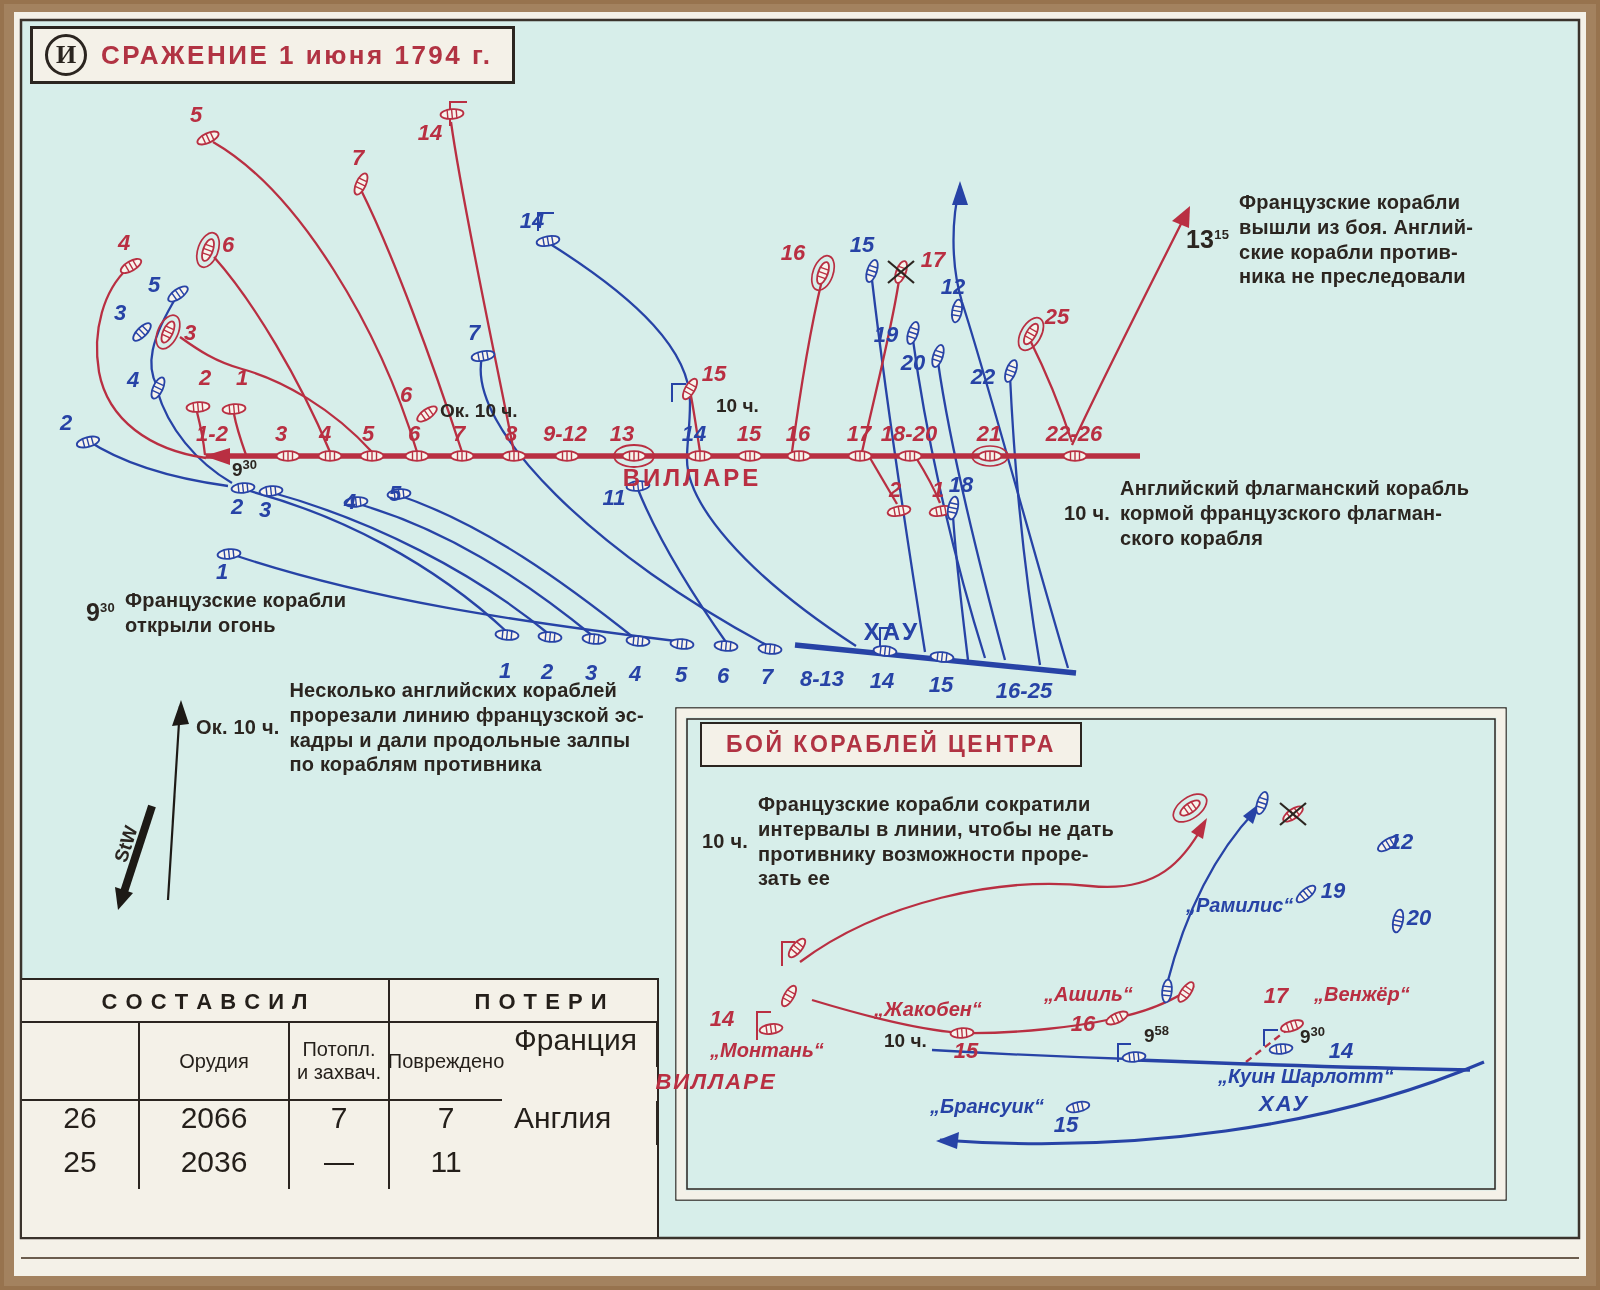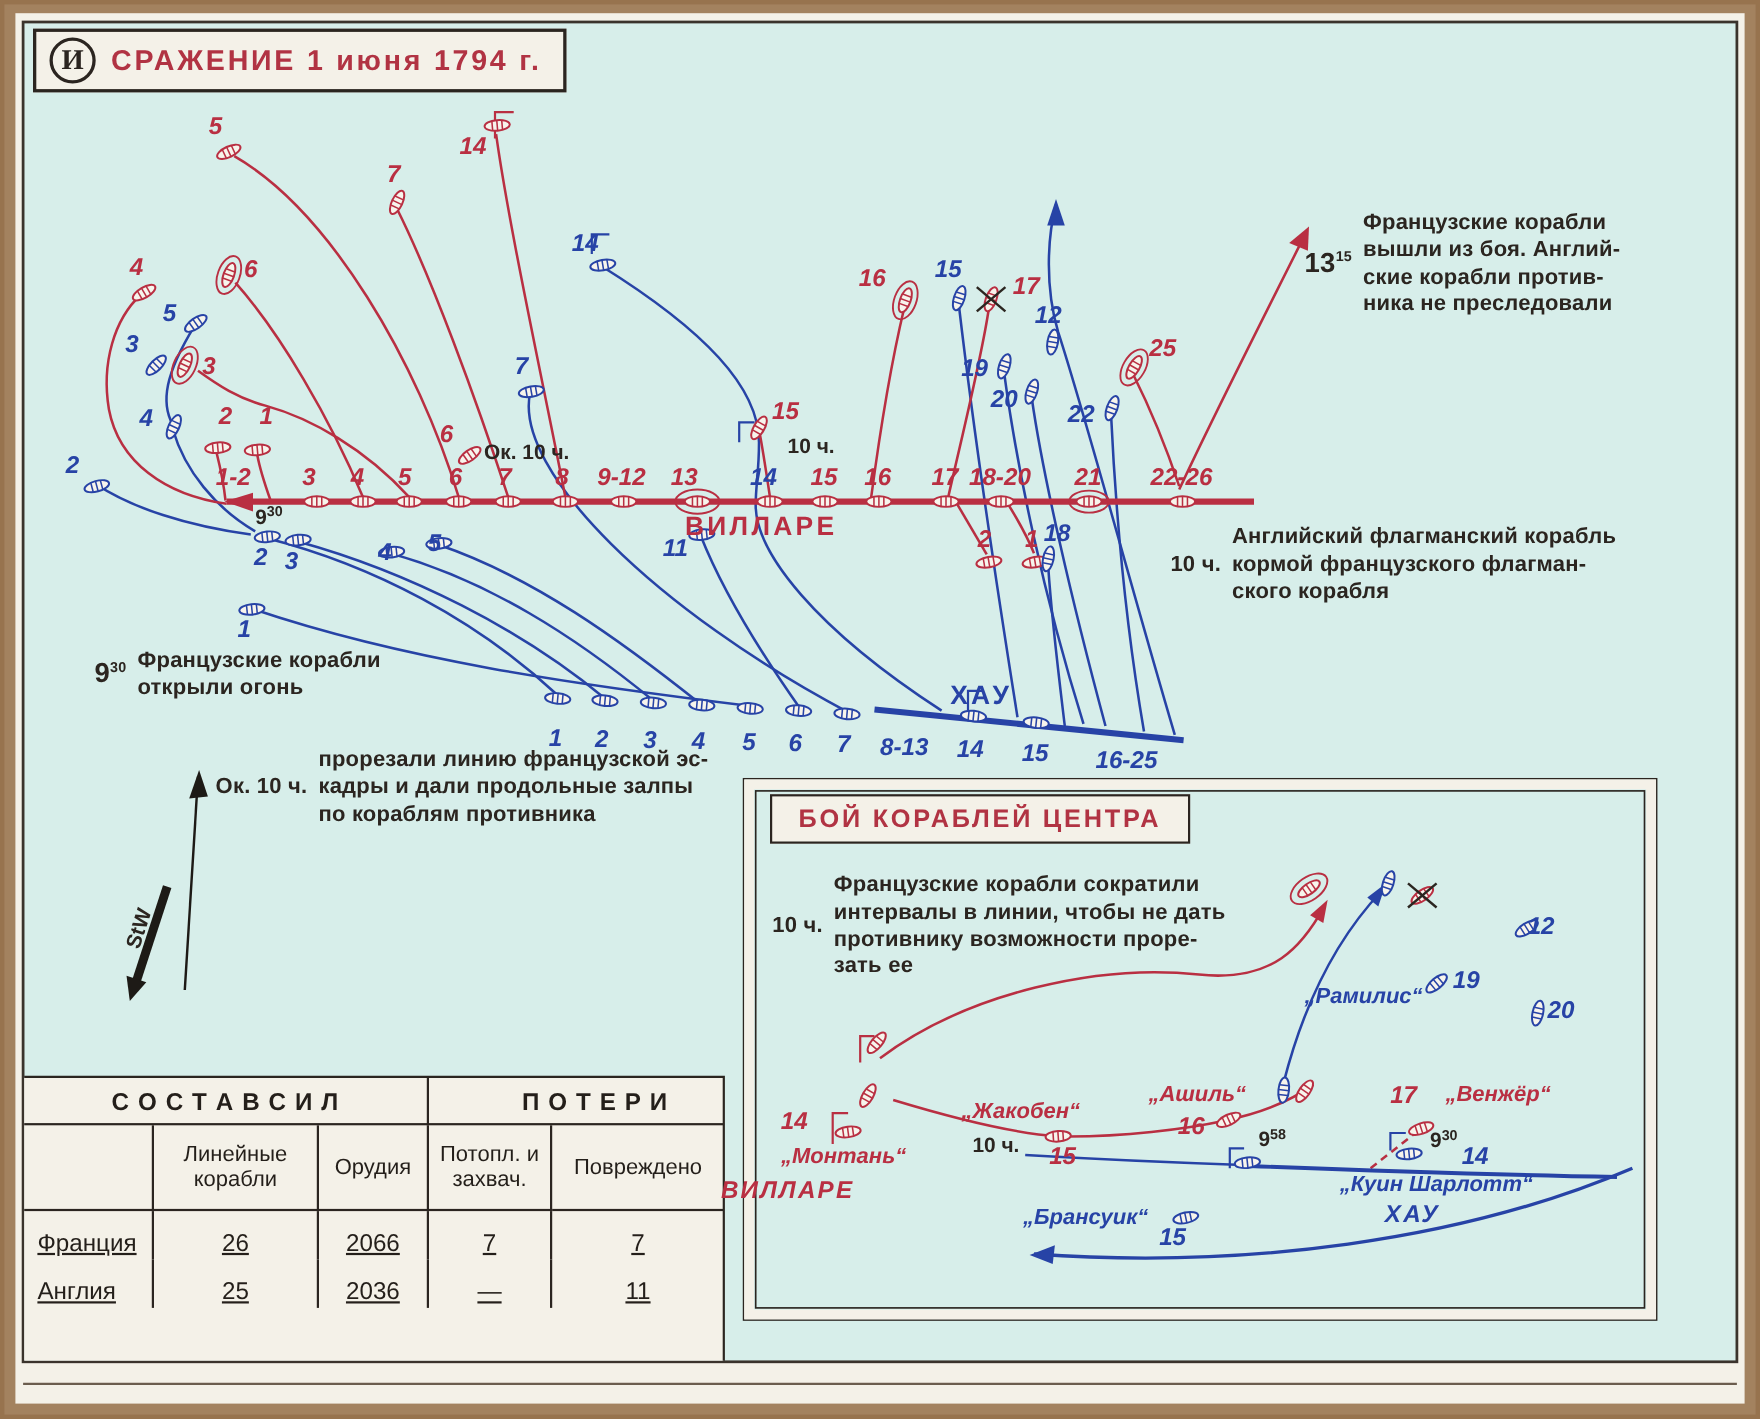--- a/index.html
+++ b/index.html
@@ -22,21 +22,21 @@
                font-weight:bold;font-size:23px;letter-spacing:2.5px;white-space:nowrap;}
   
   .tbl{left:22px;top:979px;width:636px;height:258px;color:#241f1a;}
   .tgrid{display:grid;grid-template-columns:118px 150px 100px 112px 156px;width:590px;}
   .tc{box-sizing:border-box;text-align:center;}
   .grp{font-weight:bold;font-size:22px;letter-spacing:1px;padding:10px 0 6px 0;border-bottom:2px solid #2b2520;}
   .grpA{grid-column:1/4;border-right:2px solid #2b2520;}
   .grpB{grid-column:4/6;padding-left:34px;}
   .hd{font-size:20px;height:78px;display:flex;align-items:center;justify-content:center;line-height:1.15;border-bottom:2px solid #2b2520;padding:0 6px;}
   .vr{border-right:2px solid #2b2520;}
-  .dc{font-size:22px;padding-top:16px;height:44px;box-sizing:border-box;text-decoration:underline;}
+  .dc{font-size:30px;padding-top:0;height:44px;box-sizing:border-box;}
   .dc.country{text-align:left;padding-left:12px;}
   
   text{font-family:"Liberation Sans",sans-serif;}
   .num{font-size:22px;font-weight:bold;font-style:italic;text-anchor:middle;}
   .r{fill:#b92f42;} .b{fill:#2743a6;}
   .cap{font-size:24px;font-weight:bold;letter-spacing:3px;font-style:normal;}
   .cap2{font-size:22px;font-weight:bold;letter-spacing:2px;}
   .snm{font-size:20px;font-weight:bold;font-style:italic;}
   .tsm{font-size:19px;font-weight:bold;fill:#2b2520;}
 </style>
@@ -375,20 +375,21 @@
   <span class="nt nt-big"><span>9</span><sup>30</sup></span>
   <div class="nl">
     <div>Французские корабли</div>
     <div>открыли огонь</div>
   </div>
 </div>
 
 <div class="ov note" style="left:196px;top:678px;">
   <span class="nt">Ок. 10 ч.</span>
   <div class="nl">
+    <div>Несколько  английских  кораблей</div>
     <div>прорезали  линию  французской  эс-</div>
     <div>кадры  и  дали  продольные  залпы</div>
     <div>по кораблям противника</div>
   </div>
 </div>
 
 <div class="ov inset-title">БОЙ КОРАБЛЕЙ ЦЕНТРА</div>
 
 <div class="ov note" style="left:702px;top:792px;">
   <span class="nt">10 ч.</span>
@@ -399,21 +400,20 @@
     <div>зать ее</div>
   </div>
 </div>
 
 <div class="ov tbl">
   <div class="tgrid">
     <div class="tc grp grpA">С О С Т А В   С И Л</div>
     <div class="tc grp grpB">П О Т Е Р И</div>
 
     <div class="tc hd vr"></div>
-    <div class="tc hd vr">Линейные корабли</div>
     <div class="tc hd vr">Орудия</div>
     <div class="tc hd vr">Потопл. и захвач.</div>
     <div class="tc hd">Повреждено</div>
 
     <div class="tc dc country vr">Франция</div>
     <div class="tc dc vr">26</div>
     <div class="tc dc vr">2066</div>
     <div class="tc dc vr">7</div>
     <div class="tc dc">7</div>
 

